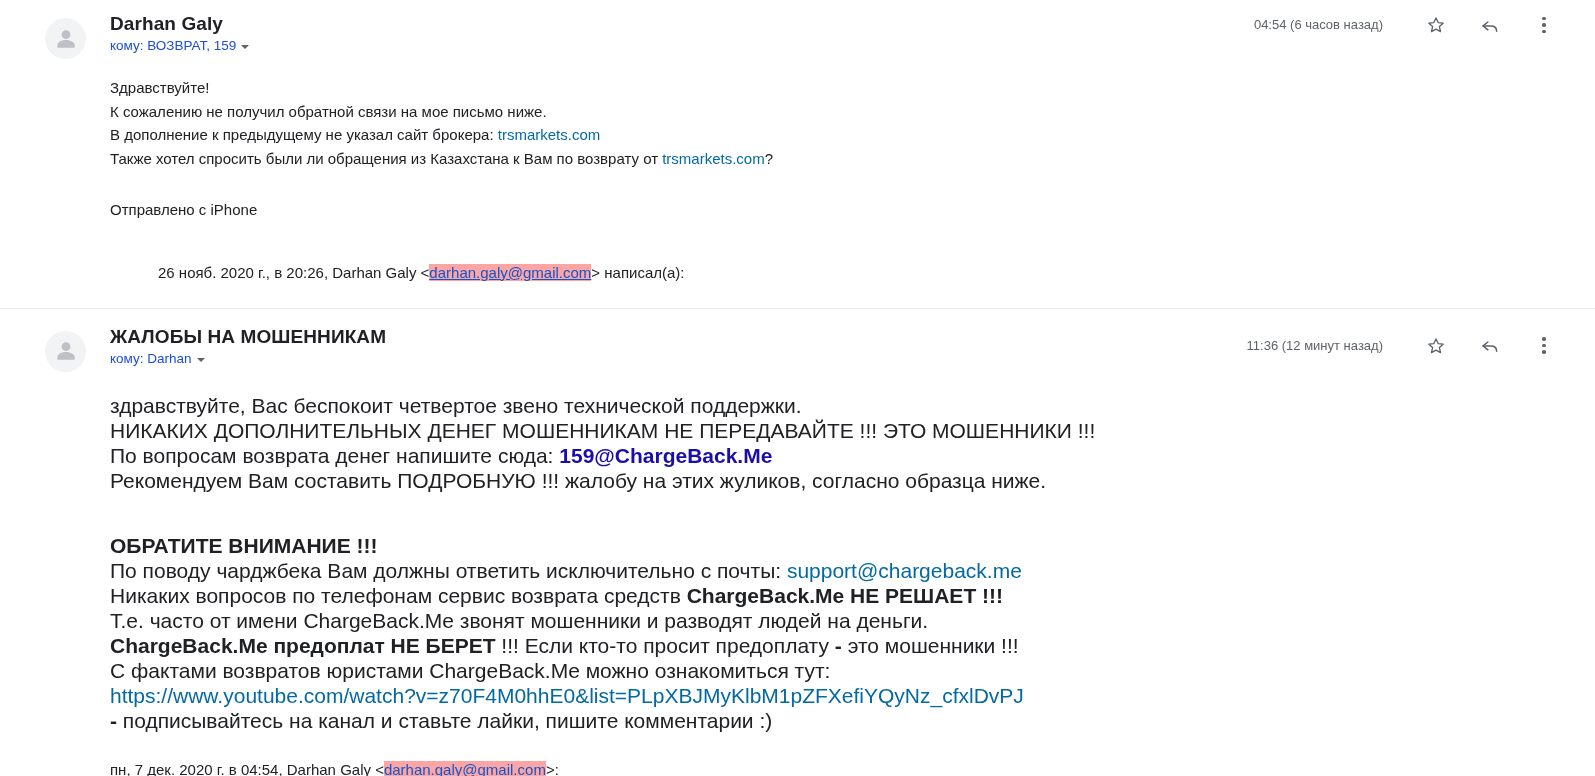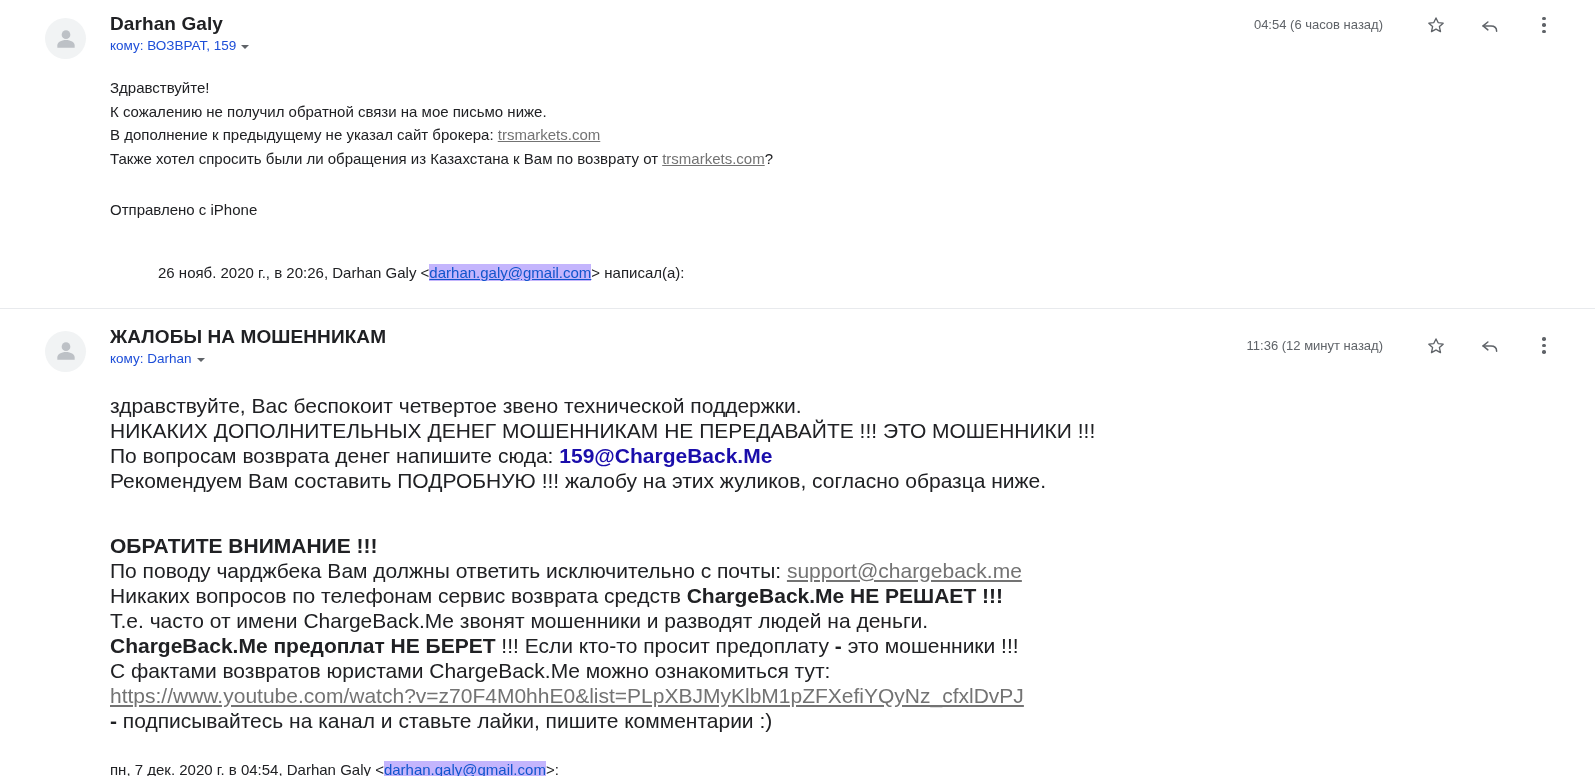--- a/index.html
+++ b/index.html
@@ -130,28 +130,27 @@
   }
   .msg-body.second {
     font-size: 21px;
     line-height: 25px;
     margin-top: 22px;
   }
   .line { white-space: pre-wrap; }
   .spacer-line-lg { height: 28px; }
 
   a.link {
-    color: #737373;
-    text-decoration: underline;
+    color: #0369a1;
     cursor: pointer;
   }
   a.mail-hl {
     color: #1155cc;
     text-decoration: underline;
-    background: #c4b5fd;
+    background: #fca5a5;
     cursor: pointer;
   }
   .bold { font-weight: bold; margin-top: 40px; }
   .blue-bold {
     color: #1a0dab;
     font-weight: bold;
     text-decoration: none;
   }
   .quote-head {
     padding-left: 158px;

